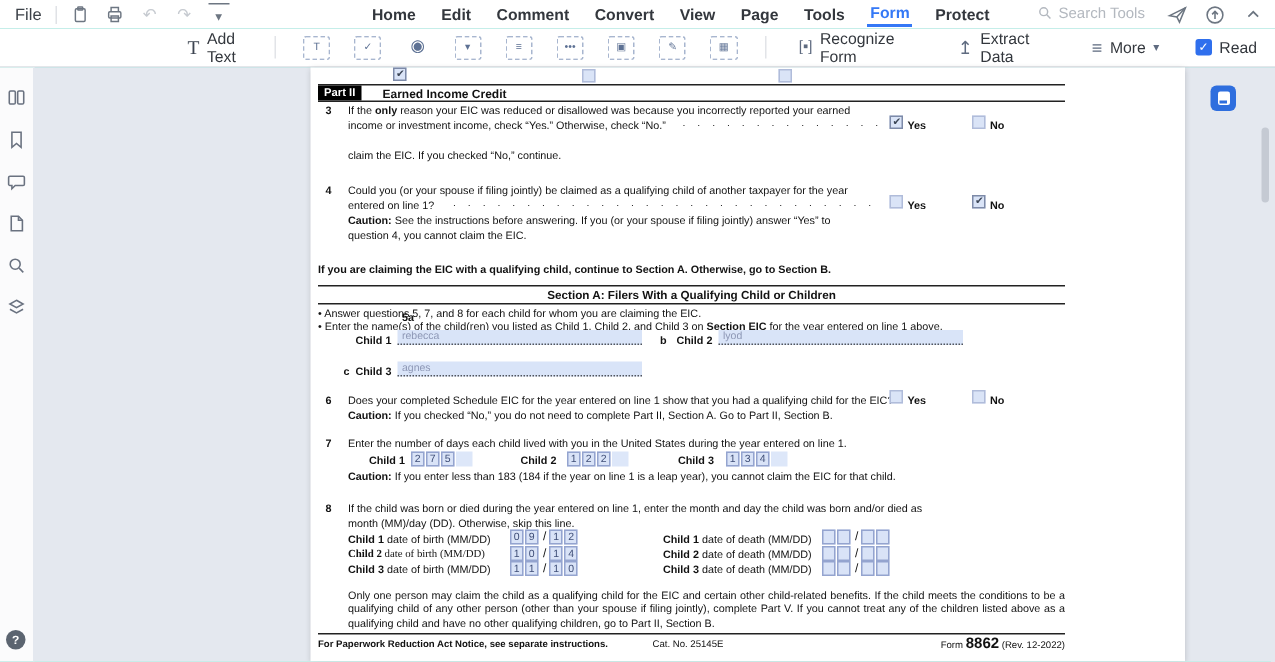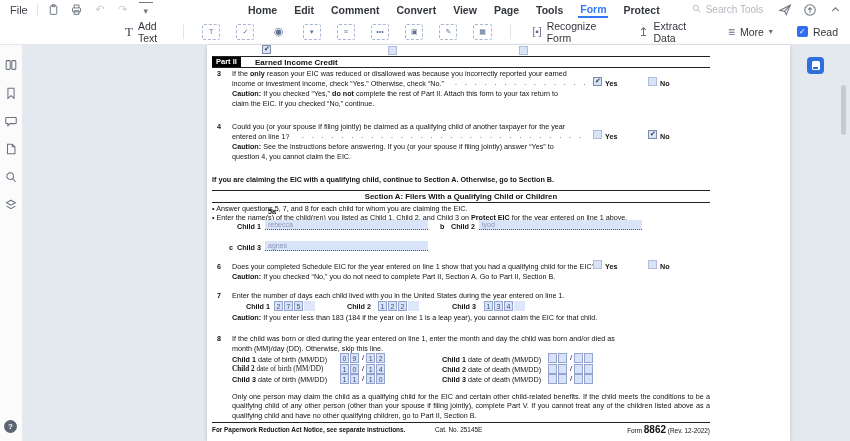--- a/index.html
+++ b/index.html
@@ -222,41 +222,40 @@
       <div class="rule" style="top:22px;"></div>
 
       <span class="ln b" style="left:10px;top:24px;">3</span>
       <span class="ln" style="left:25px;top:24px;"><span>If the </span><span class="b">only</span><span> reason your EIC was reduced or disallowed was because you incorrectly reported your earned</span></span>
       <span class="ln" style="left:25px;top:33.5px;">income or investment income, check “Yes.” Otherwise, check “No.”</span>
       <span class="leader" style="left:248px;top:34px;width:132px;">. . . . . . . . . . . . . . . . . . . . . . . . . . . . . . . . . . . . . . . . . . . . . . . . . .</span>
       <span class="cb checked" style="left:386px;top:32px;"></span>
       <span class="yn" style="left:398px;top:33.5px;">Yes</span>
       <span class="cb" style="left:441px;top:32px;"></span>
       <span class="yn" style="left:453px;top:33.5px;">No</span>
-      <span class="ln" style="left:25px;top:44px;"><span class="b">Caution:</span><span> If you checked “Yes,” </span><span class="b">do not</span><span> complete the rest of Part II. Attach this form to your tax return to</span></span>
       <span class="ln" style="left:25px;top:53.5px;">claim the EIC. If you checked “No,” continue.</span>
 
       <span class="ln b" style="left:10px;top:77px;">4</span>
       <span class="ln" style="left:25px;top:77px;">Could you (or your spouse if filing jointly) be claimed as a qualifying child of another taxpayer for the year</span>
       <span class="ln" style="left:25px;top:86.5px;">entered on line 1?</span>
       <span class="leader" style="left:95px;top:87px;width:285px;">. . . . . . . . . . . . . . . . . . . . . . . . . . . . . . . . . . . . . . . . . . . . . . . . . . . . . . . . . . . . . . . .</span>
       <span class="cb" style="left:386px;top:85px;"></span>
       <span class="yn" style="left:398px;top:86.5px;">Yes</span>
       <span class="cb checked" style="left:441px;top:85px;"></span>
       <span class="yn" style="left:453px;top:86.5px;">No</span>
       <span class="ln" style="left:25px;top:97px;text-align:center;"><span class="b">Caution:</span><span> See the instructions before answering. If you (or your spouse if filing jointly) answer “Yes” to</span></span>
       <span class="ln" style="left:25px;top:106.5px;">question 4, you cannot claim the EIC.</span>
 
       <span class="ln b" style="left:5px;top:130px;">If you are claiming the EIC with a qualifying child, continue to Section A. Otherwise, go to Section B.</span>
 
       <div class="rule" style="top:145px;"></div>
       <span class="ln b" style="left:5px;top:147px;width:498px;text-align:center;font-size:7.8px;">Section A: Filers With a Qualifying Child or Children</span>
       <div class="rule" style="top:157px;"></div>
       <span class="ln" style="left:5px;top:159px;"><span>•</span> <span>Answer questions 5, 7, and 8 for each child for whom you are claiming the EIC.</span></span>
-      <span class="ln" style="left:5px;top:168px;"><span>•</span> <span>Enter the name(s) of the child(ren) you listed as Child 1, Child 2, and Child 3 on </span><span class="b">Protect EIC</span><span> for the year entered on line 1 above.</span></span>
+      <span class="ln" style="left:5px;top:168px;"><span>•</span> <span>Enter the name(s) of the child(ren) you listed as Child 1, Child 2, and Child 3 on </span><span class="b">Section EIC</span><span> for the year entered on line 1 above.</span></span>
 
       <span class="ln b" style="left:13px;top:162px;padding-left:48px;">5a</span>
       <span class="ln b" style="left:30px;top:177px;">Child 1</span>
       <span class="field" style="left:58px;top:175px;width:163px;">rebecca</span>
       <span class="ln b" style="left:233px;top:177px;">b</span>
       <span class="ln b" style="left:244px;top:177px;">Child 2</span>
       <span class="field" style="left:272px;top:175px;width:163px;">lyod</span>
       <span class="ln b" style="left:22px;top:198px;">c</span>
       <span class="ln b" style="left:30px;top:198px;">Child 3</span>
       <span class="field" style="left:58px;top:196px;width:163px;">agnes</span>

